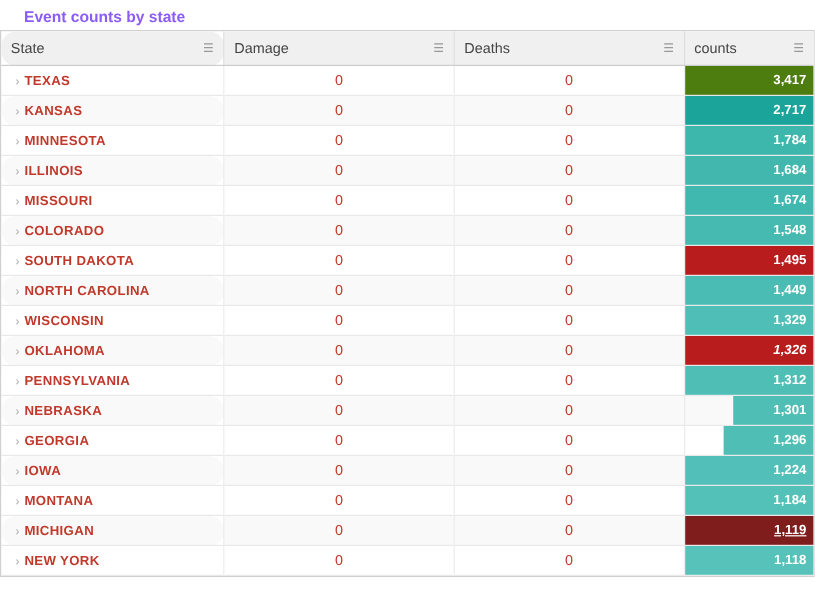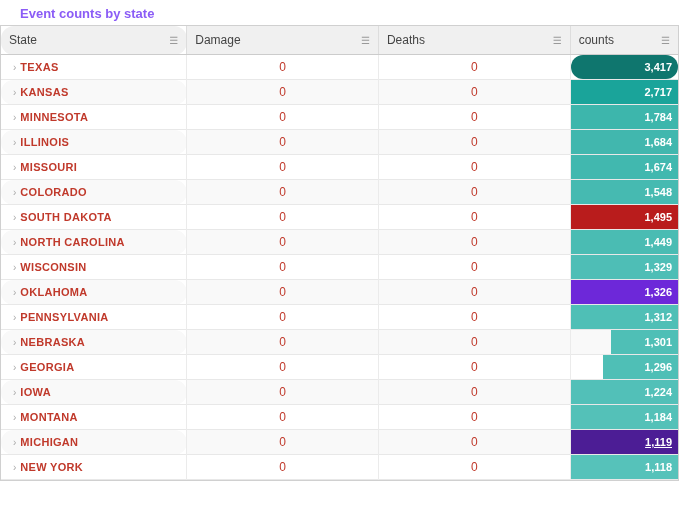--- a/index.html
+++ b/index.html
@@ -150,21 +150,21 @@
         </th>
       </tr>
     </thead>
     <tbody id="table-body">
     <tr>
           <td class="col-state"><span class="chevron-cell">›</span><span class="state-name">TEXAS</span></td>
           <td class="col-damage damage-cell">0</td>
           <td class="col-deaths deaths-cell">0</td>
           <td class="col-event event-cell">
             <div class="event-bar-container">
-              <div class="event-bar" style="background-color: #0f766e; width: 100%; border-radius: 12px;">3,417</div>
+              <div class="event-bar" style="background-color: #4d7c0f; width: 100%;">3,417</div>
             </div>
           </td>
         </tr>
         <tr>
           <td class="col-state"><span class="chevron-cell">›</span><span class="state-name">KANSAS</span></td>
           <td class="col-damage damage-cell">0</td>
           <td class="col-deaths deaths-cell">0</td>
           <td class="col-event event-cell">
             <div class="event-bar-container">
               <div class="event-bar" style="background-color: rgb(26, 164, 154); width: 100%; padding-left: 16px;">2,717</div>
@@ -240,21 +240,21 @@
               <div class="event-bar" style="background-color: rgb(78, 190, 182); width: 100%;">1,329</div>
             </div>
           </td>
         </tr>
         <tr>
           <td class="col-state"><span class="chevron-cell">›</span><span class="state-name">OKLAHOMA</span></td>
           <td class="col-damage damage-cell">0</td>
           <td class="col-deaths deaths-cell">0</td>
           <td class="col-event event-cell">
             <div class="event-bar-container">
-              <div class="event-bar" style="background-color: #6d28d9; width: 100%;">1,326</div>
+              <div class="event-bar" style="background-color: #b91c1c; width: 100%; font-style: italic;">1,326</div>
             </div>
           </td>
         </tr>
         <tr>
           <td class="col-state"><span class="chevron-cell">›</span><span class="state-name">PENNSYLVANIA</span></td>
           <td class="col-damage damage-cell">0</td>
           <td class="col-deaths deaths-cell">0</td>
           <td class="col-event event-cell">
             <div class="event-bar-container">
               <div class="event-bar" style="background-color: rgb(79, 191, 182); width: 100%;">1,312</div>
@@ -300,21 +300,21 @@
               <div class="event-bar" style="background-color: rgb(84, 193, 184); width: 100%;">1,184</div>
             </div>
           </td>
         </tr>
         <tr>
           <td class="col-state"><span class="chevron-cell">›</span><span class="state-name">MICHIGAN</span></td>
           <td class="col-damage damage-cell">0</td>
           <td class="col-deaths deaths-cell">0</td>
           <td class="col-event event-cell">
             <div class="event-bar-container">
-              <div class="event-bar" style="background-color: #4c1d95; width: 100%; text-decoration: underline;">1,119</div>
+              <div class="event-bar" style="background-color: #7f1d1d; width: 100%; text-decoration: underline;">1,119</div>
             </div>
           </td>
         </tr>
         <tr>
           <td class="col-state"><span class="chevron-cell">›</span><span class="state-name">NEW YORK</span></td>
           <td class="col-damage damage-cell">0</td>
           <td class="col-deaths deaths-cell">0</td>
           <td class="col-event event-cell">
             <div class="event-bar-container">
               <div class="event-bar" style="background-color: rgb(86, 194, 186); width: 100%;">1,118</div>

